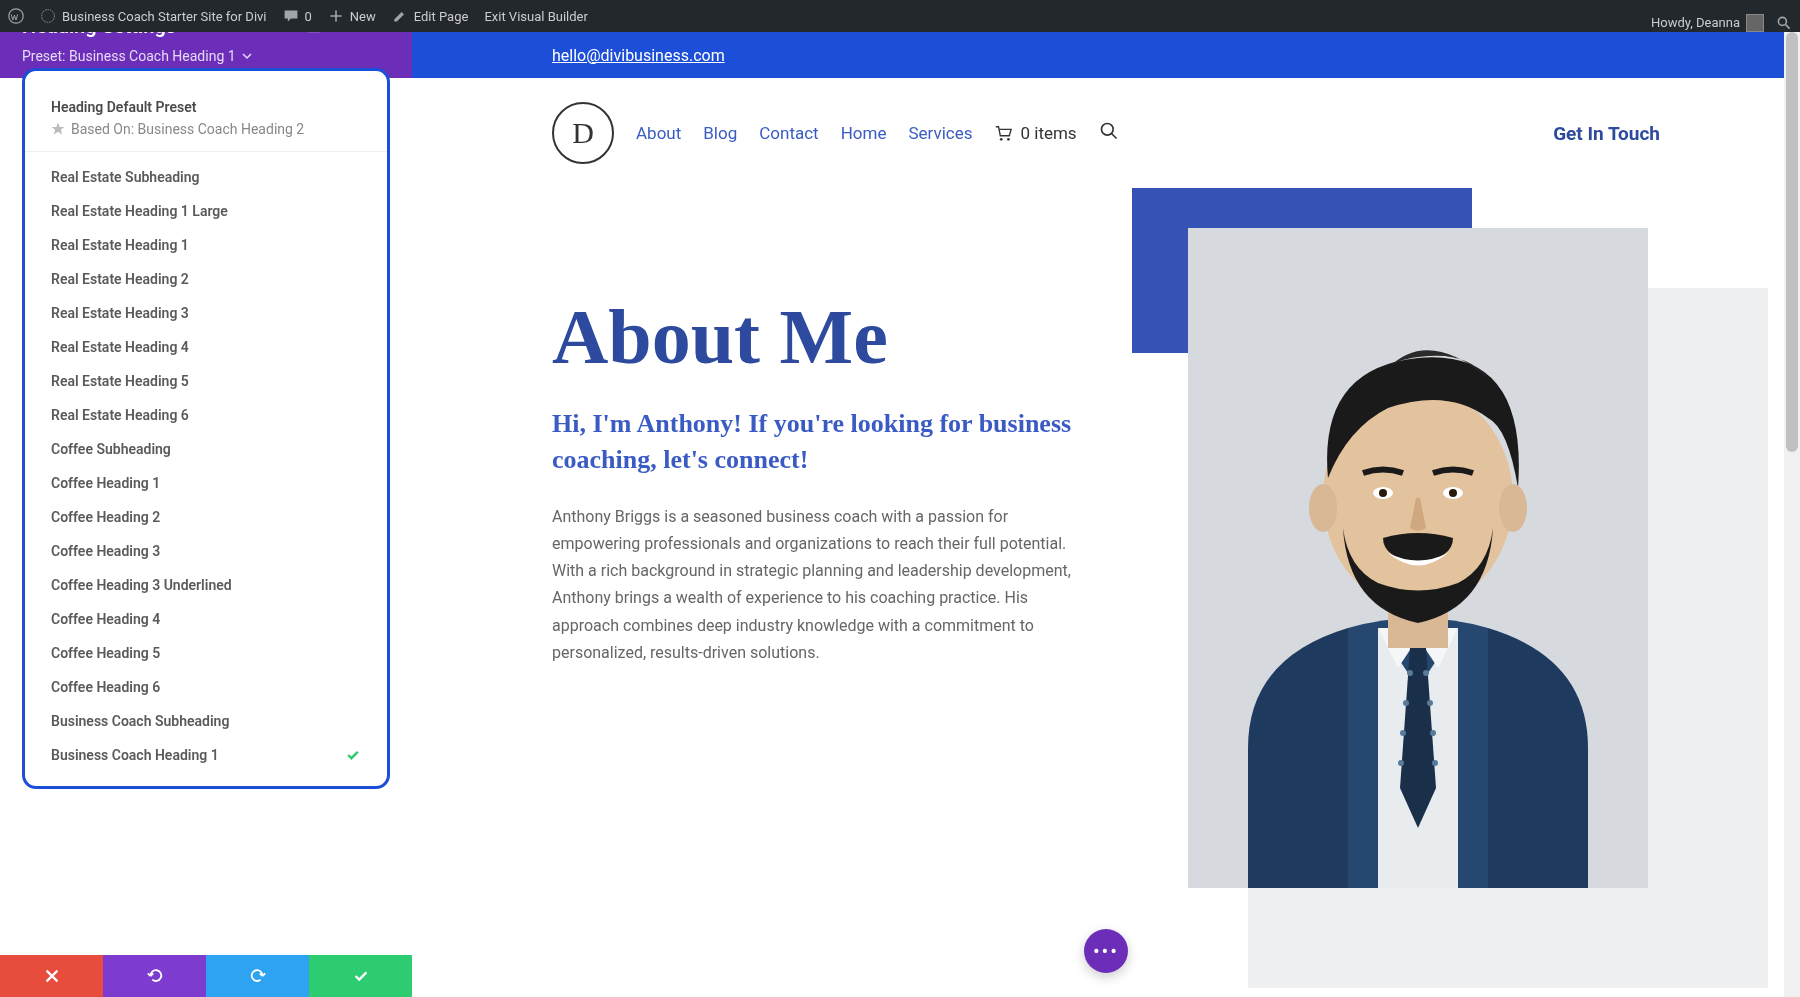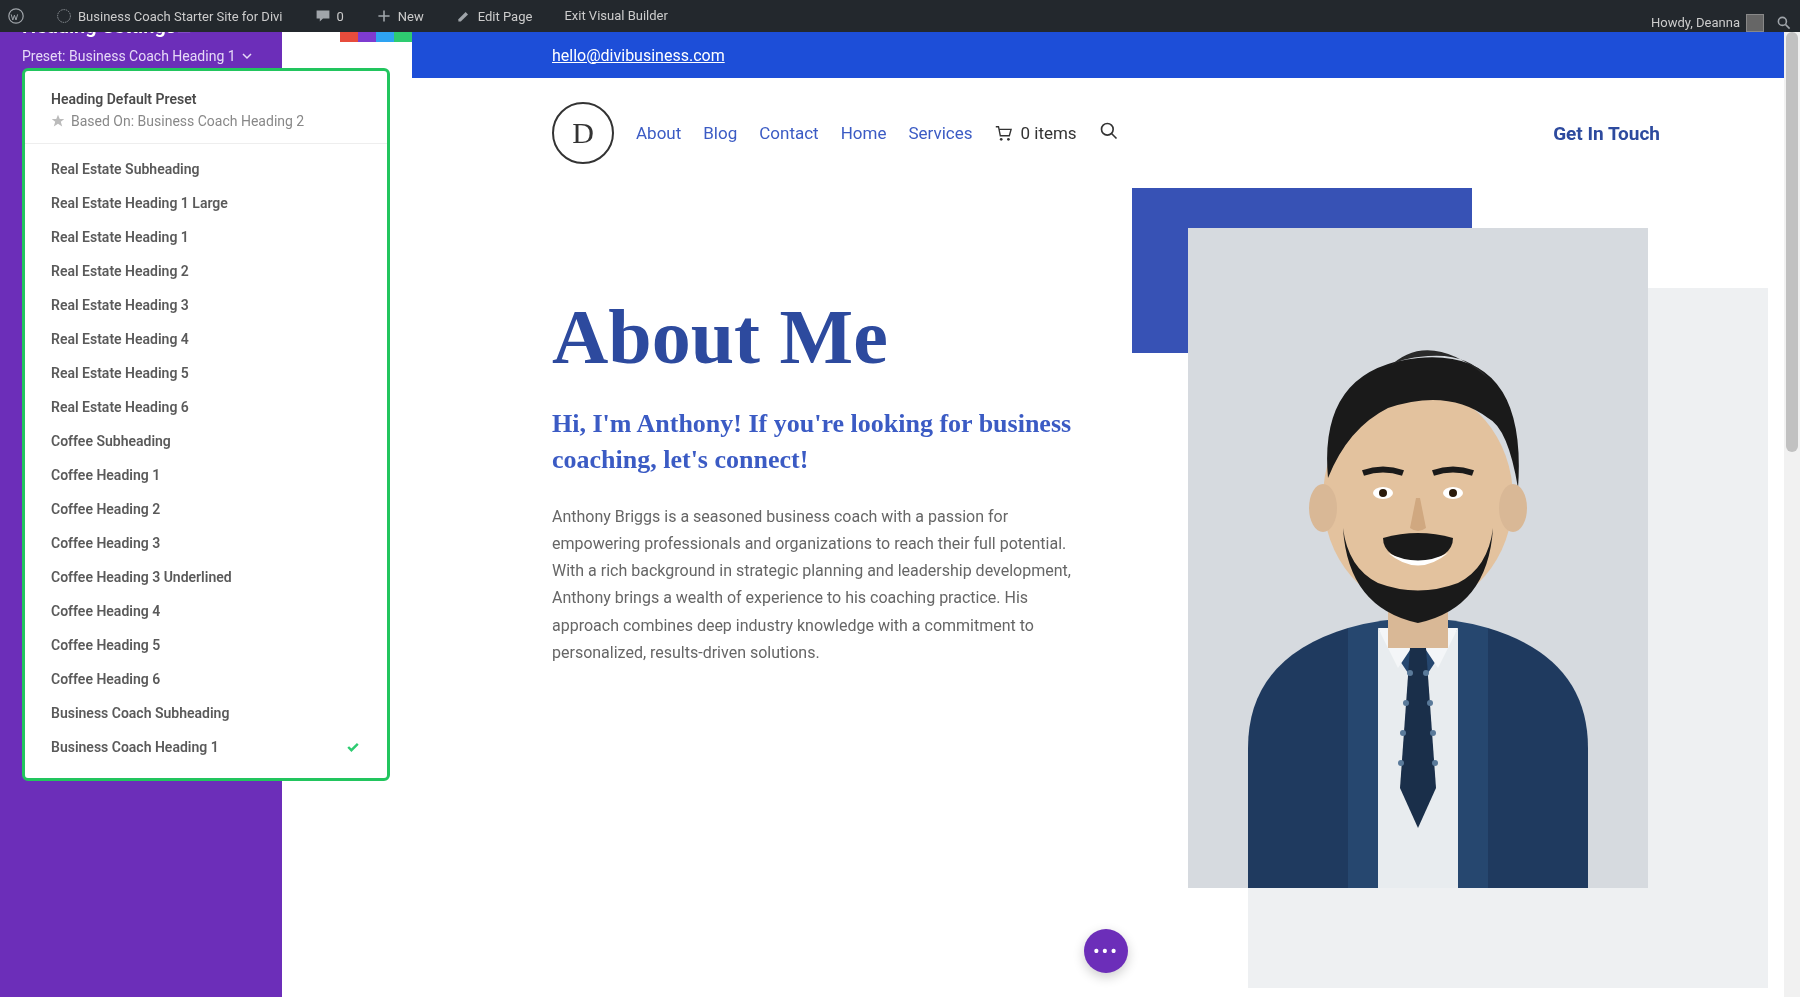--- a/index.html
+++ b/index.html
@@ -1,35 +1,35 @@
 <!DOCTYPE html>
 <html><head>
 <meta charset="utf-8">
 <style>
 * { margin: 0; padding: 0; box-sizing: border-box; }
 body { font-family: -apple-system, BlinkMacSystemFont, "Segoe UI", Roboto, Arial, sans-serif; width: 1800px; height: 997px; overflow: hidden; background: #fff; }
 
 
 .wp-admin-bar { position: fixed; top: 0; left: 0; right: 0; height: 32px; background: #23282d; color: #ccc; display: flex; align-items: center; padding: 0 8px; font-size: 13px; z-index: 100; }
-.wp-admin-bar .left { display: flex; align-items: flex-start; gap: 32px; }
+.wp-admin-bar .left { display: flex; align-items: flex-end; gap: 16px; }
 .wp-admin-bar .right { margin-left: auto; display: flex; align-items: center; gap: 12px; margin-top: 13px; }
 .wp-admin-bar .item { display: flex; align-items: center; gap: 6px; cursor: pointer; }
 .wp-admin-bar svg { width: 16px; height: 16px; fill: #a0a5aa; }
 .wp-admin-bar .avatar { width: 18px; height: 18px; background: #666; border: 1px solid #888; }
 
 
-.settings-panel { position: fixed; top: 0; left: 0; width: 412px; height: 100%; background: #fff; z-index: 50; display: flex; flex-direction: row; }
+.settings-panel { position: fixed; top: 0; left: 0; width: 412px; height: 100%; background: #fff; z-index: 50; display: flex; flex-direction: column; }
 .settings-header { background: #6c2eb9; color: #fff; padding: 14px 22px 14px 22px; }
 .settings-header .title-row { display: flex; align-items: center; }
 .settings-header h2 { font-size: 20px; font-weight: 600; flex: 1; }
 .settings-header .header-icons { display: flex; gap: 18px; }
 .settings-header .header-icons svg { width: 16px; height: 16px; fill: #d9c8f0; cursor: pointer; }
 .settings-header .preset-row { margin-top: 10px; font-size: 14px; color: #e6d9f7; display: flex; align-items: center; gap: 6px; cursor: pointer; }
 
-.preset-dropdown { position: absolute; top: 68px; left: 22px; right: 22px; background: #fff; border: 3px solid #22c55e; border-radius: 6px; padding: 8px 0 14px; z-index: 60; max-height: 790px; overflow-y: auto; }
+.preset-dropdown { position: absolute; top: 68px; left: 22px; right: 22px; background: #fff; border: 3px solid #1d4ed8; border-radius: 14px; padding: 16px 0 14px; z-index: 60; max-height: 790px; overflow-y: auto; }
 .preset-dropdown .default-block { padding: 12px 26px 14px; border-bottom: 1px solid #eee; }
 .preset-dropdown .default-title { font-size: 14px; font-weight: 600; color: #4a4a4a; margin-bottom: 6px; }
 .preset-dropdown .based-on { font-size: 14px; color: #888; display: flex; align-items: center; gap: 6px; }
 .preset-dropdown .based-on svg { width: 14px; height: 14px; fill: #bbb; }
 .preset-list { padding: 8px 0 0; }
 .preset-item { padding: 9px 26px; font-size: 14px; color: #5a5a5a; font-weight: 600; cursor: pointer; display: flex; align-items: center; }
 .preset-item .spacer { flex: 1; }
 .preset-item svg.check { width: 16px; height: 16px; fill: #2ecc71; }
 .preset-item svg.star { width: 16px; height: 16px; fill: #bbb; }
 

